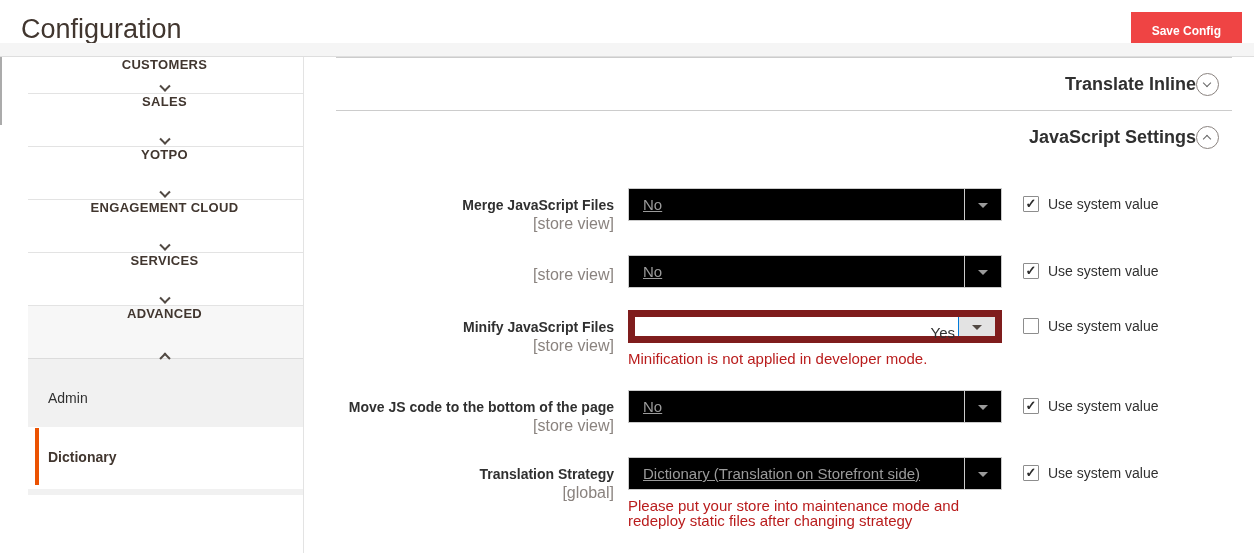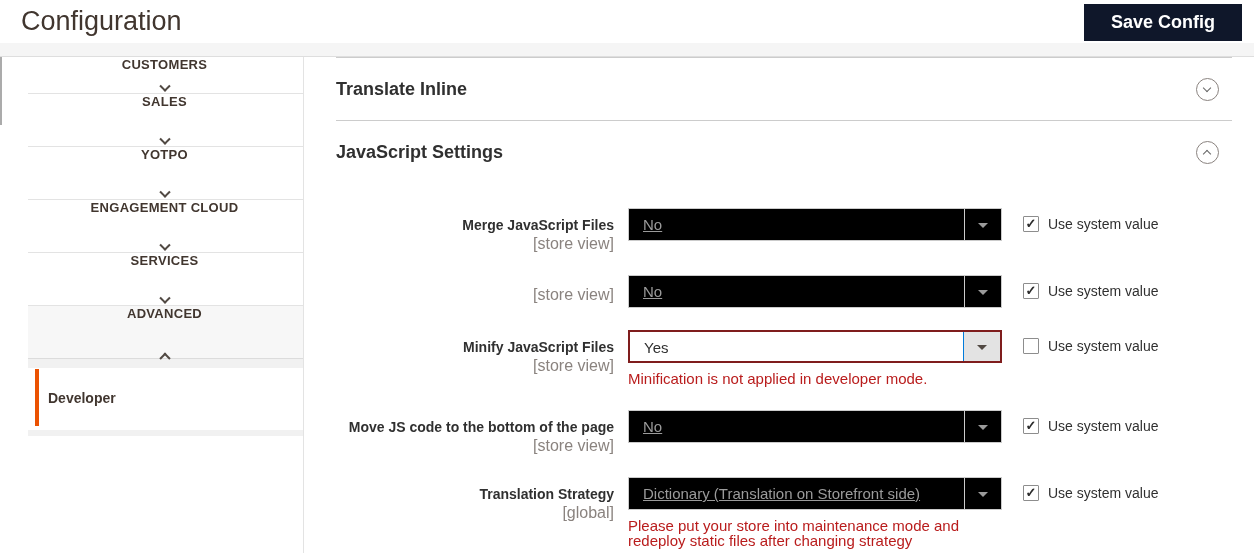--- a/index.html
+++ b/index.html
@@ -1,24 +1,24 @@
 <!DOCTYPE html>
 <html><head>
 <meta charset="utf-8">
 <style>
   * { margin:0; padding:0; box-sizing:border-box; }
   html,body { width:1254px; height:553px; background:#fff; overflow:hidden;
               font-family:"Liberation Sans", sans-serif; color:#303030; }
 
   
-  .page-header { position:absolute; left:0; top:0; width:1254px; height:43px; background:#fff; }
+  .page-header { position:absolute; left:0; top:8px; width:1254px; height:43px; background:#fff; }
   .page-title { position:absolute; left:21px; top:6px; font-size:27px; font-weight:400; color:#41362f; }
-  .save-btn { position:absolute; right:12px; top:4px; height:37px; padding:0 27px;
-              background:#0f172a; color:#fff; border:none; font-family:inherit;
-              font-size:18px; font-weight:700; cursor:pointer; }
+  .save-btn { position:absolute; right:12px; top:4px; height:37px; padding:0 21px;
+              background:#ef4444; color:#fff; border:none; font-family:inherit;
+              font-size:12px; font-weight:700; cursor:pointer; }
   .header-strip { position:absolute; left:0; top:43px; width:1254px; height:14px;
                   background:#f5f5f5; border-bottom:1px solid #dedede; }
   .menu-edge { position:absolute; left:0; top:57px; width:2px; height:68px; background:#ababab; }
 
   
   .sidebar { position:absolute; left:28px; top:57px; width:276px; height:496px;
              border-right:1px solid #e3e3e3; background:#fff; }
   .nav-item { height:53px; display:flex; align-items:center; justify-content:space-between;
               padding:0 18px 0 16px; border-bottom:1px solid #e3e3e3; cursor:pointer;
               font-size:13px; font-weight:700; letter-spacing:.3px; color:#41362f;flex-direction:column; }
@@ -31,42 +31,42 @@
   .sub-item { height:59px; display:flex; align-items:center; padding-left:20px;
               font-size:14px; color:#303030; cursor:pointer; position:relative; }
   .sub-item.active { background:#fff; font-weight:700; color:#41362f; }
   .sub-item.active::before { content:""; position:absolute; left:7px; top:1px; bottom:1px;
                              width:4px; background:#eb5202; }
   .sidebar-footer-strip { margin-top:3px; height:6px; background:#f1f1f1; }
 
   
   .content { position:absolute; left:336px; top:57px; width:896px; }
   .content-rule { border-top:1px solid #ccc; }
-  .section-head { height:63px; display:flex; align-items:center; justify-content:space-between;
+  .section-head { height:53px; display:flex; align-items:center; justify-content:flex-end;
                   cursor:pointer; border-bottom:1px solid #ccc; }
   .section-head.open { border-bottom:none; }
   .section-head h2 { font-size:18px; font-weight:600; color:#303030; }
   .collapse-circle { width:23px; height:23px; border:1px solid #8a837f; border-radius:50%;
                      margin-right:13px; position:relative; }
   .collapse-circle .cchev { position:absolute; left:7px; top:6px; width:6px; height:6px;
                             border-right:1px solid #666; border-bottom:1px solid #666;
                             transform:rotate(45deg); }
   .collapse-circle .cchev.up { top:9px; transform:rotate(-135deg); }
 
   
   .form-area { margin-top:24px; }
   .form-row { display:flex; align-items:flex-start; margin-bottom:22px; }
   .form-row.has-note { margin-bottom:24px; }
   .label-col { width:278px; text-align:right; padding-top:9px; }
   .field-label { font-size:14px; font-weight:700; color:#303030; line-height:16px; }
   .field-scope { font-size:16px; color:#8a837f; margin-top:2px; }
   .field-col { margin-left:14px; width:374px; }
   .select-box { position:relative; height:33px; width:374px; cursor:pointer; }
   .select-box.disabled { background:#000000; border:1px solid #cbcbcb; color:#9b9b9b; cursor:default;text-decoration:underline; }
-  .select-box.active { background:#fff; border:2px solid #7f1d1d; color:#303030; }
+  .select-box.active { background:#fff; border:7px solid #7f1d1d; color:#303030;text-align:right; }
   .select-value { display:block; padding-left:14px; line-height:31px; font-size:15px;
                   white-space:nowrap; overflow:hidden; max-width:320px; }
   .caret-box { position:absolute; right:0; top:0; bottom:0; width:37px; }
   .select-box.disabled .caret-box { border-left:1px solid #cbcbcb; }
   .select-box.active .caret-box { border-left:1px solid #007bdb; background:#e3e3e3; }
   .caret { position:absolute; left:50%; top:50%; margin:-2px 0 0 -5px; width:0; height:0;
            border-left:5px solid transparent; border-right:5px solid transparent; }
   .select-box.disabled .caret { border-top:5px solid #9b9b9b; }
   .select-box.active .caret { border-top:5px solid #514943; }
   .field-note { margin-top:8px; font-size:15px; color:#b91c1c; line-height:15px; max-width:378px; }
@@ -104,22 +104,25 @@
   </div>
   <div class="nav-item">
     <span>SERVICES</span>
     <span class="chev"></span>
   </div>
   <div class="nav-item expanded">
     <span>ADVANCED</span>
     <span class="chev up"></span>
   </div>
   <div class="submenu">
+    <div class="sub-item">
+      <span>Admin</span>
+    </div>
     <div class="sub-item active">
-      <span>Developer</span>
+      <span>Dictionary</span>
     </div>
   </div>
   <div class="sidebar-footer-strip"></div>
 </aside>
 
 <main class="content">
   <div class="content-rule"></div>
 
   <div class="section-head">
     <h2>Translate Inline</h2>

